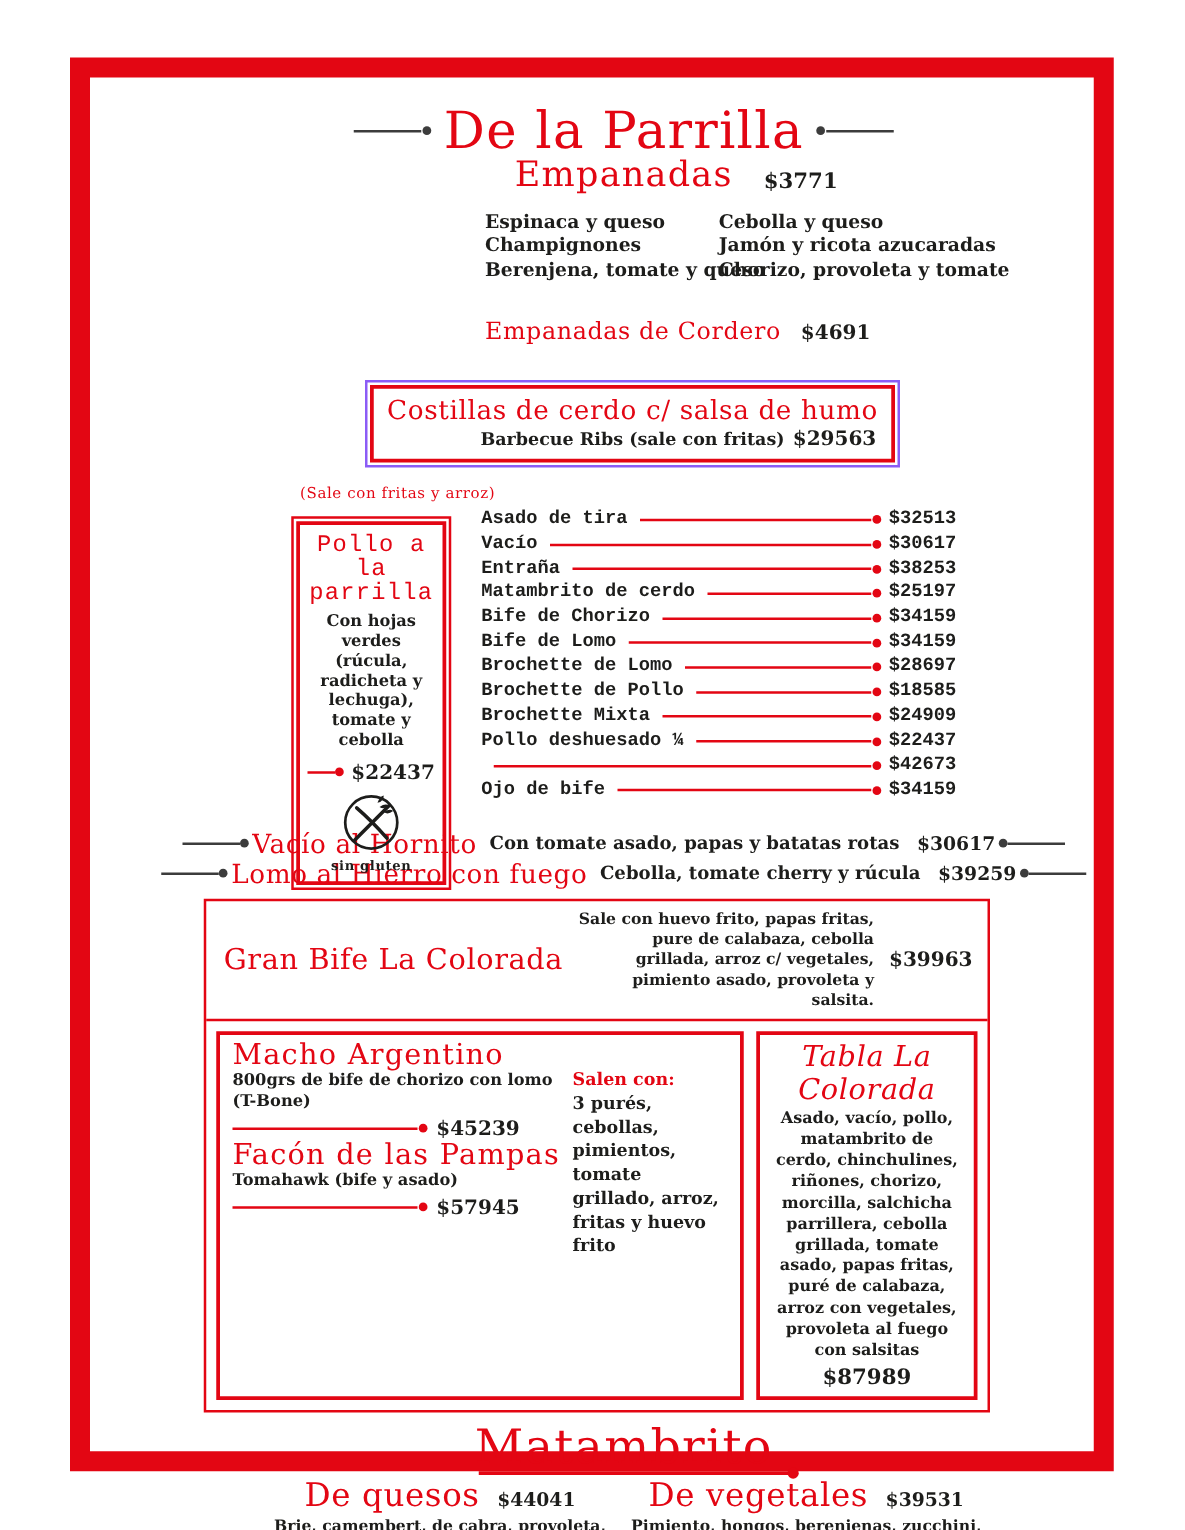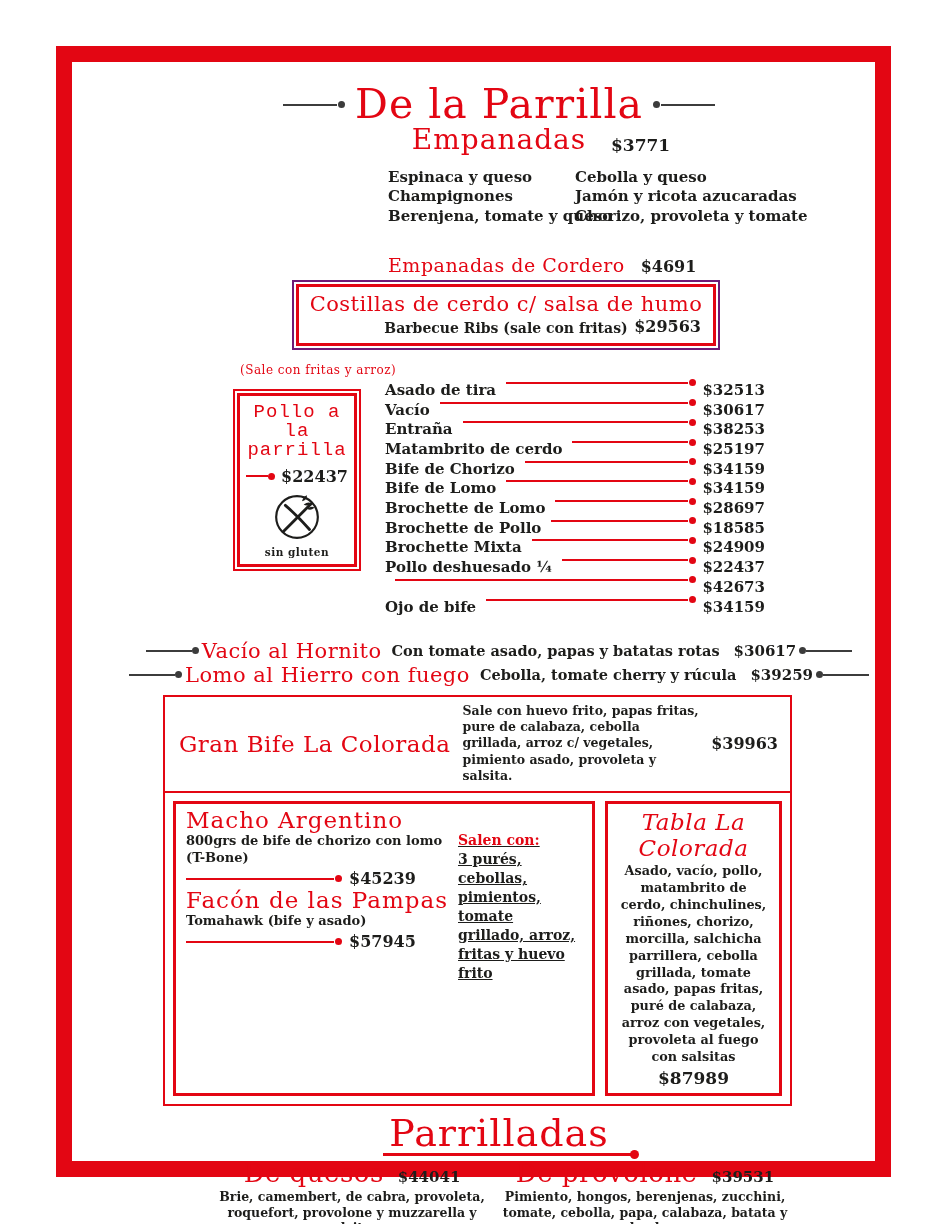--- a/index.html
+++ b/index.html
@@ -30,21 +30,21 @@
   .emp-cols{position:relative;height:82px;margin-top:12px;font-size:15px;font-weight:bold;line-height:19.5px;}
   .emp-col{position:absolute;top:0;}
   .emp-col.c0{left:170px;}
   .emp-col.c1{left:298px;}
   .emp-col.c2{left:485px;}
   .cordero-row{margin-left:298px;margin-top:4px;display:flex;align-items:baseline;gap:16px;}
   .cordero-title{font-size:19px;letter-spacing:.5px;}
   .cordero-price{font-size:16px;font-weight:bold;}
 
   
-  .costillas{margin:4px 0 0 202px;width:428px;border:2px solid #701a75;padding:2px;box-sizing:border-box;}
+  .costillas{margin:28px 0 0 202px;width:428px;border:2px solid #8b5cf6;padding:2px;box-sizing:border-box;}
   .costillas-inner{border:3px solid #e30613;padding:5px 10px 7px;text-align:center;position:relative;}
   .costillas-title{font-size:21px;letter-spacing:.5px;line-height:1.2;}
   .costillas-sub{font-size:14px;font-weight:bold;margin-top:3px;}
   .costillas-price{position:absolute;right:12px;bottom:7px;font-size:16px;font-weight:bold;}
 
   .sale-note{text-align:left;padding-left:150px;margin-top:13px;font-size:12px;letter-spacing:.5px;}
 
   
   .grill-area{position:relative;height:248px;margin-top:4px;}
   .pollo-box{position:absolute;left:143px;top:8px;width:128px;border:2px solid #e30613;padding:2px;box-sizing:border-box;}
@@ -52,53 +52,53 @@
   .pollo-title{font-size:19px;line-height:1.0;font-family:Liberation Mono, monospace;}
   .pollo-desc{font-size:13px;font-weight:bold;line-height:1.22;margin-top:6px;}
   .pollo-price-row{display:flex;align-items:center;justify-content:center;margin-top:7px;}
   .pollo-lead{width:22px;height:2px;background:#e30613;position:relative;}
   .pollo-lead::after{content:"";position:absolute;right:-7px;top:-2.5px;width:7px;height:7px;border-radius:50%;background:#e30613;}
   .pollo-price{font-size:16px;font-weight:bold;margin-left:13px;}
   .badge-wrap{margin-top:6px;}
   .badge-label{font-size:10.5px;font-weight:bold;letter-spacing:.5px;}
 
   .grill-list{position:absolute;left:295px;top:0;width:380px;}
-  .grill-row{display:flex;align-items:flex-start;height:19.7px;}
+  .grill-row{display:flex;align-items:center;height:19.7px;font-family:Liberation Mono, monospace;}
   .g-name{font-size:15px;font-weight:bold;white-space:nowrap;}
   .g-leader{flex:1;height:2px;background:#e30613;margin:0 14px 0 10px;position:relative;top:1px;}
   .g-leader::after{content:"";position:absolute;right:-8px;top:-2.5px;width:7px;height:7px;border-radius:50%;background:#e30613;}
   .g-price{font-size:15px;font-weight:bold;min-width:52px;white-space:nowrap;}
 
   
   .specials{margin-top:10px;}
   .special-row{display:flex;align-items:center;justify-content:center;gap:10px;height:24px;}
   .sdeco{width:46px;height:2px;background:#3c3c3c;position:relative;flex:0 0 auto;}
   .sdeco.l::after{content:"";position:absolute;right:-7px;top:-2.5px;width:7px;height:7px;border-radius:50%;background:#3c3c3c;}
   .sdeco.r::before{content:"";position:absolute;left:-7px;top:-2.5px;width:7px;height:7px;border-radius:50%;background:#3c3c3c;}
   .sp-title{font-size:21px;letter-spacing:.5px;white-space:nowrap;}
   .sp-desc{font-size:14.5px;font-weight:bold;white-space:nowrap;}
   .sp-price{font-size:15px;font-weight:bold;margin-left:4px;}
 
   
   .granbife{margin:8px 0 0 73px;width:629px;border:2px solid #e30613;box-sizing:border-box;}
   .gb-header{display:flex;align-items:center;gap:12px;padding:6px 12px 7px 14px;}
   .gb-title{font-size:23px;white-space:nowrap;letter-spacing:.5px;}
-  .gb-desc{font-size:12.5px;font-weight:bold;line-height:1.3;width:336px;}
+  .gb-desc{font-size:12.5px;font-weight:bold;line-height:1.3;width:336px;text-align:right;}
   .gb-price{font-size:16px;font-weight:bold;margin-left:auto;}
   .gb-rule{height:2px;background:#e30613;}
   .gb-inner{display:flex;gap:10px;padding:8px;}
   .macho{flex:0 0 346px;border:3px solid #e30613;box-sizing:border-box;padding:4px 8px 6px 10px;display:flex;gap:10px;}
   .macho-left{flex:1;}
   .m-title{font-size:23px;line-height:1.05;white-space:nowrap;}
   .m-desc{font-size:13px;font-weight:bold;line-height:1.3;margin-top:1px;}
   .m-price-row{display:flex;align-items:center;margin-top:2px;}
   .m-leader{flex:0 0 148px;height:2px;background:#e30613;position:relative;}
   .m-leader::after{content:"";position:absolute;right:-8px;top:-2.5px;width:7px;height:7px;border-radius:50%;background:#e30613;}
   .m-price{font-size:16px;font-weight:bold;margin-left:15px;}
-  .macho-right{flex:0 0 126px;padding-top:24px;text-decoration:underline;}
+  .macho-right{flex:0 0 126px;padding-top:24px;}
   .salen-title{font-size:14px;font-weight:bold;}
   .salen-desc{font-size:14px;font-weight:bold;line-height:1.35;margin-top:2px;}
   .tabla{flex:1;border:3px solid #e30613;box-sizing:border-box;padding:5px 8px;text-align:center;}
   .t-title{font-size:23px;letter-spacing:.5px;font-style:italic;}
   .t-desc{font-size:12.8px;font-weight:bold;line-height:1.32;margin-top:2px;}
   .t-price{font-size:17px;font-weight:bold;margin-top:2px;}
 
   
   .parr-head{text-align:center;margin-top:8px;}
   .parr-title{font-size:38px;line-height:1;letter-spacing:1px;}
@@ -160,20 +160,21 @@
       <div class="costillas-price">$29563</div>
     </div>
   </div>
 
   <div class="sale-note red deco-font">(Sale con fritas y arroz)</div>
 
   <div class="grill-area">
     <div class="pollo-box">
       <div class="pollo-inner">
         <div class="pollo-title red deco-font">Pollo a la parrilla</div>
+        <div class="pollo-desc">Con hojas verdes (rúcula, radicheta y lechuga), tomate y cebolla</div>
         <div class="pollo-price-row">
           <span class="pollo-lead"></span>
           <span class="pollo-price">$22437</span>
         </div>
         <div class="badge-wrap">
           <svg width="50" height="50" viewBox="0 0 60 60">
             <circle cx="30" cy="30" r="25" fill="none" stroke="#1d1d1b" stroke-width="2.6"></circle>
             <line x1="14" y1="47" x2="47" y2="14" stroke="#1d1d1b" stroke-width="3.4" stroke-linecap="round"></line>
             <path d="M16 16 Q30 28 45 45" fill="none" stroke="#1d1d1b" stroke-width="3.4" stroke-linecap="round"></path>
             <path d="M38 15 q6 -4 9 -1 q-5 4 -9 1" fill="#1d1d1b"></path>
@@ -308,34 +309,34 @@
       <div class="tabla">
         <div class="t-title red deco-font">Tabla La Colorada</div>
         <div class="t-desc">Asado, vacío, pollo, matambrito de cerdo, chinchulines, riñones, chorizo, morcilla, salchicha parrillera, cebolla grillada, tomate asado, papas fritas, puré de calabaza, arroz con vegetales, provoleta al fuego con salsitas</div>
         <div class="t-price">$87989</div>
       </div>
 
     </div>
   </div>
 
   <div class="parr-head">
-    <div class="parr-title red deco-font">Parrilladas</div>
+    <div class="parr-title red deco-font">Matambrito</div>
     <div class="parr-underline"></div>
   </div>
 
   <div class="parr-cols">
     <div class="parr-col q">
       <div class="pc-headrow">
         <span class="pc-title red deco-font">De quesos</span>
         <span class="pc-price">$44041</span>
       </div>
       <div class="pc-desc">Brie, camembert, de cabra, provoleta, roquefort, provolone y muzzarella y salsitas</div>
     </div>
     <div class="parr-col v">
       <div class="pc-headrow">
-        <span class="pc-title red deco-font">De provolone</span>
+        <span class="pc-title red deco-font">De vegetales</span>
         <span class="pc-price">$39531</span>
       </div>
       <div class="pc-desc">Pimiento, hongos, berenjenas, zucchini, tomate, cebolla, papa, calabaza, batata y choclo</div>
     </div>
   </div>
 
 </div>
 
 </body></html>

